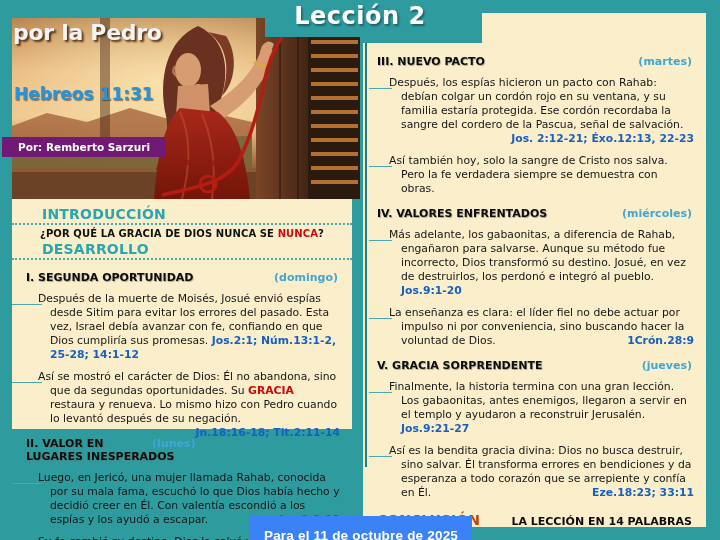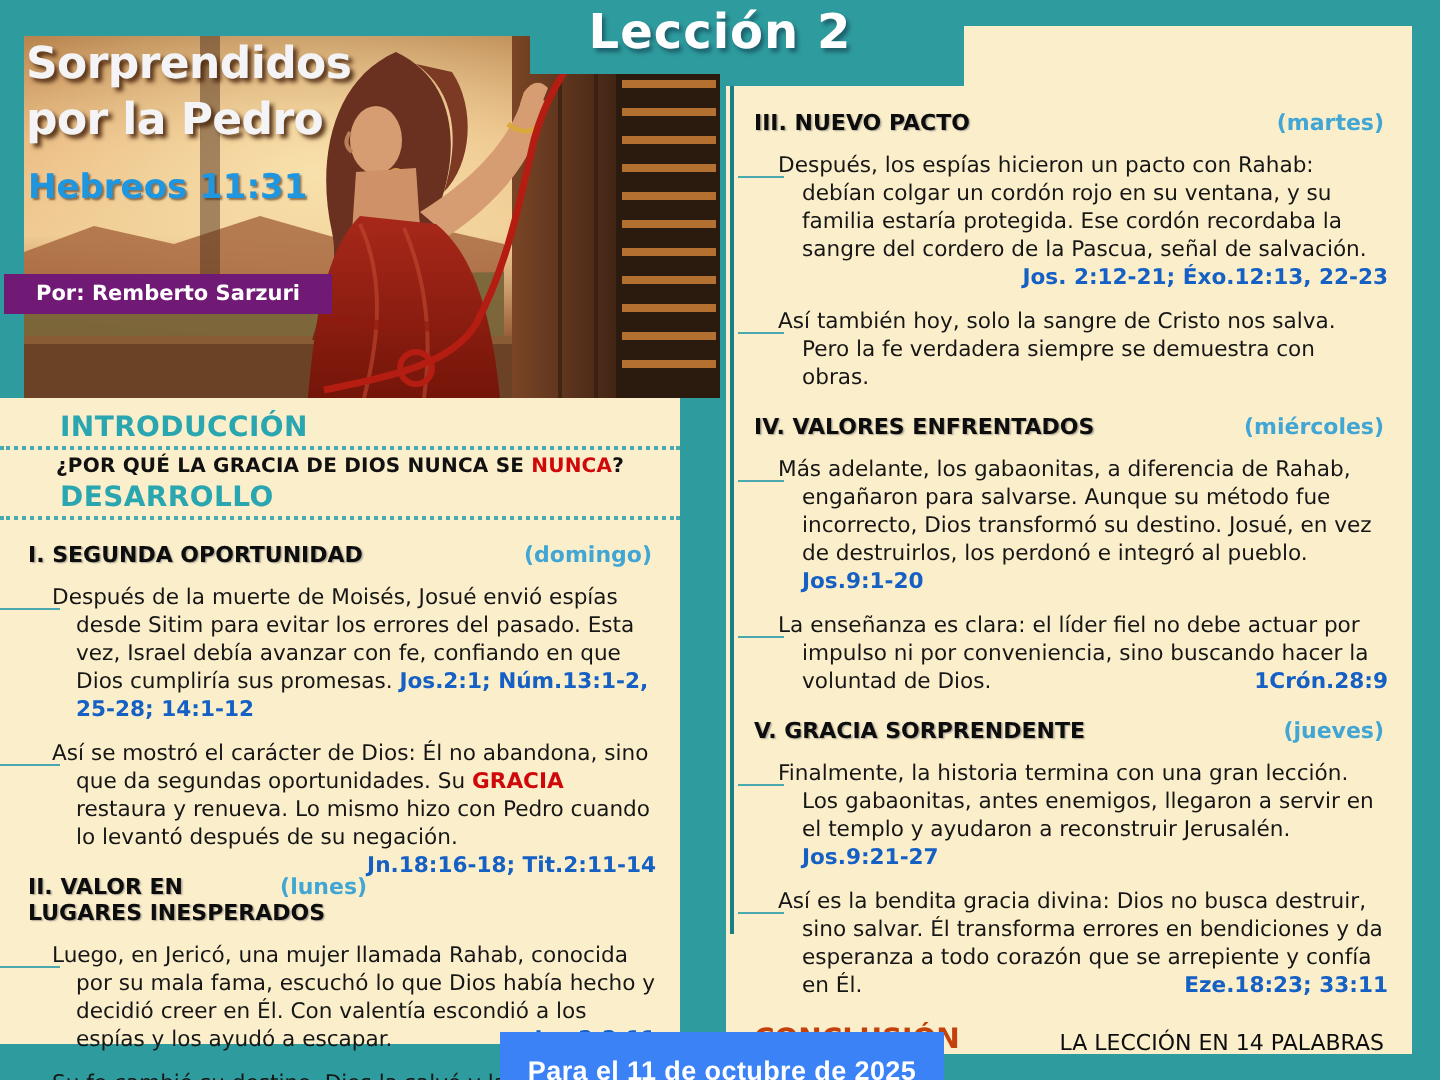--- a/index.html
+++ b/index.html
@@ -41,21 +41,21 @@
     position:absolute;left:2px;top:137px;z-index:3;
     background:#701a75;color:#ffffff;
     font-size:10.5px;font-weight:bold;
     padding:4px 16px 4px 16px;
   }
   
   .panel{
     position:absolute;background:#fbeecb;color:#141414;
   }
   .panel-left{
-    left:0;top:199px;width:340px;height:323px;
+    left:12px;top:199px;width:340px;height:230px;
     padding:6px 12px;box-sizing:border-box;
   }
   .panel-right{
     left:363px;top:13px;width:343px;height:514px;
     padding:36px 12px 6px 12px;box-sizing:border-box;
     clip-path:polygon(0 30px,119px 30px,119px 0,100% 0,100% 100%,0 100%);
   }
   .vline{
     position:absolute;left:2px;top:30px;width:2px;height:424px;
     background:#1a7e86;
@@ -97,21 +97,21 @@
   .panel-right .para{}
   .panel-right .para::before{left:-20px;width:23px;}
   .ref{color:#1560c4;font-weight:bold;}
   .red{color:#cf0909;font-weight:bold;}
   .refr{color:#1560c4;font-weight:bold;float:right;text-indent:0;}
   .refline{color:#1560c4;font-weight:bold;display:block;text-align:right;text-indent:0;}
   
   .conclusion{margin-top:12px;}
   .conc-row{display:flex;align-items:flex-end;justify-content:space-between;}
   .conc-head{font-size:14px;font-weight:bold;color:#c2410c;margin-left:2px;}
-  .conc-label{font-size:11px;font-weight:normal;color:#0d0d0d;margin-right:2px;}
+  .conc-label{font-size:11px;font-weight:bold;color:#0d0d0d;margin-right:2px;}
   .conc-text{
     font-size:10.8px;line-height:15px;color:#161616;margin:2px 0 0 2px;
     max-width:300px;
   }
   
   .footer-box{
     position:absolute;left:250px;top:516px;width:222px;height:39px;
     background:#3b82f6;color:#ffffff;z-index:5;
     display:flex;align-items:center;justify-content:center;
     font-family:"Liberation Sans","DejaVu Sans",sans-serif;
@@ -196,21 +196,20 @@
 
       <path d="M284,0 C268,18 260,34 255,52 C248,82 242,114 226,144 C214,164 184,170 150,177" stroke="#b51d12" stroke-width="3.5" fill="none"></path>
       <circle cx="196" cy="166" r="8" stroke="#b51d12" stroke-width="3" fill="none"></circle>
     </svg>
   </div>
   <div class="banner-cover"></div>
 
   <div class="banner-title">Lección 2</div>
 
   <div class="hero-title">
-    <div>Sorprendidos</div>
     <div>por la Pedro</div>
   </div>
   <div class="hero-verse">Hebreos 11:31</div>
   <div class="hero-author">Por: Remberto Sarzuri</div>
 
   <div class="panel panel-left">
     <div class="teal-head">INTRODUCCIÓN</div>
     <div class="dotline"></div>
     <div class="question"><span>¿POR QUÉ LA GRACIA DE DIOS NUNCA SE </span><span class="red">NUNCA</span><span>?</span></div>
     <div class="teal-head">DESARROLLO</div>

